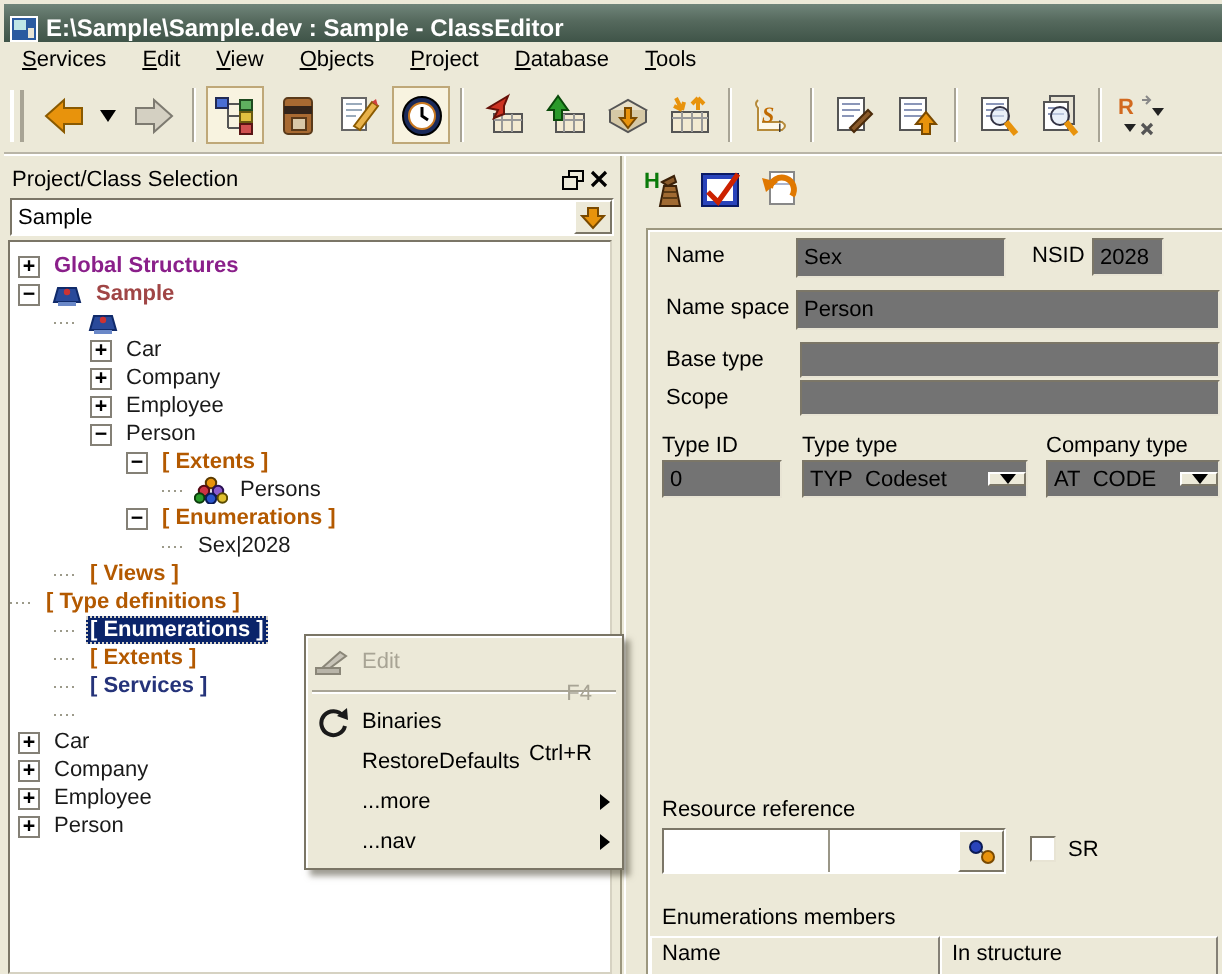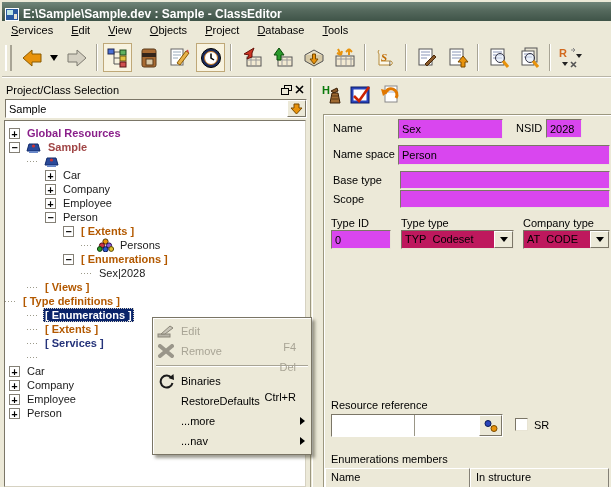--- a/index.html
+++ b/index.html
@@ -55,23 +55,23 @@
   
   .rightpanel{position:absolute;left:310px;top:76px;right:0;bottom:0;background:#ece9d8;border-left:1px solid #fff;}
   .rp-toolbar{position:absolute;left:6px;top:5px;height:24px;display:flex;align-items:center;}
   .rp-toolbar .tbtn{width:26px;height:26px;}
   .groupbox{position:absolute;left:10px;top:36px;width:287px;height:400px;
     border:1px solid #9c977f;box-shadow:1px 1px 0 #ffffff inset;}
   .flabel{position:absolute;white-space:nowrap;}
   .field{position:absolute;background:#fff;border:1px solid;border-color:#7b7667 #e8e4d4 #e8e4d4 #7b7667;
     box-sizing:border-box;}
   .field input{width:100%;height:100%;border:0;outline:0;padding:1px 3px;box-sizing:border-box;
-    font:11px "Liberation Sans",sans-serif;background:#d946ef;}
-  .select{position:absolute;background:#be185d;border:1px solid;border-color:#7b7667 #e8e4d4 #e8e4d4 #7b7667;
-    box-sizing:border-box;display:flex;}
+    font:11px "Liberation Sans",sans-serif;background:#737373;}
+  .select{position:absolute;background:#737373;border:1px solid;border-color:#7b7667 #e8e4d4 #e8e4d4 #7b7667;
+    box-sizing:border-box;display:flex;align-items:center;}
   .select .sval{flex:1;padding:2px 3px;overflow:hidden;white-space:nowrap;}
   .select .sbtn{width:17px;background:#ece9d8;border:1px solid;border-color:#fff #7b7667 #7b7667 #fff;
     display:flex;align-items:center;justify-content:center;flex:none;}
   .darr{width:0;height:0;border-left:4px solid transparent;border-right:4px solid transparent;border-top:5px solid #000;}
   .resref{position:absolute;border:1px solid;border-color:#7b7667 #fff #fff #7b7667;background:#fff;
     box-sizing:border-box;display:flex;}
   .resref .rseg{background:#fff;height:100%;box-sizing:border-box;}
   .resref .rdiv{width:1px;background:#9a9687;height:100%;}
   .resref .rbtn{width:23px;background:#ece9d8;border:1px solid;border-color:#fff #7b7667 #7b7667 #fff;
     display:flex;align-items:center;justify-content:center;box-sizing:border-box;}
@@ -278,21 +278,21 @@
           </svg>
       </span>
     </div>
 
     <div class="tree">
 
       <div class="trow" style="padding-left:4px">
           <span class="ebox">
             <span class="pm plus"></span>
           </span>
-          <span class="tlabel c-purple bold">Global Resources</span>
+          <span class="tlabel c-purple bold">Global Structures</span>
         </div>
       <div class="trow" style="padding-left:4px">
           <span class="ebox">
             <span class="pm minus"></span>
           </span>
           <span class="ticon">
             <svg width="17" height="12">
               <path d="M2 10 L4 3 H13 L15 10 Z" fill="#2a4a9a" stroke="#102a6a"></path>
               <rect x="4" y="10" width="9" height="2" fill="#6a88c8"></rect>
               <circle cx="8.5" cy="5" r="1.6" fill="#cc3333"></circle>
@@ -512,29 +512,20 @@
     <div class="cmi disabled">
       <span class="cmicon">
           <svg width="18" height="14">
             <rect x="1" y="10" width="12" height="3" fill="#b8b4a8" stroke="#8a8678"></rect>
             <path d="M4 10 L13 2 L16 4 L8 10 Z" fill="#c8c4b8" stroke="#8a8678"></path>
           </svg>
         </span>
       <span class="cml">Edit</span>
       <span class="cms">F4</span>
     </div>
-    <div class="cmi disabled">
-      <span class="cmicon">
-          <svg width="16" height="14">
-            <path d="M2 2 L14 12 M14 2 L2 12" stroke="#9a968a" stroke-width="4" stroke-linecap="round"></path>
-          </svg>
-        </span>
-      <span class="cml">Remove</span>
-      <span class="cms">Del</span>
-    </div>
     <div class="cmsep"></div>
     <div class="cmi">
       <span class="cmicon">
           <svg width="17" height="16">
             <path d="M13.5 5 A6 6 0 1 0 14.5 10" stroke="#1a1a1a" stroke-width="2" fill="none"></path>
             <path d="M15.5 1 L16 7 L10.5 5 Z" fill="#1a1a1a"></path>
           </svg>
         </span>
       <span class="cml">Binaries</span>
       <span class="cms">Ctrl+R</span>

